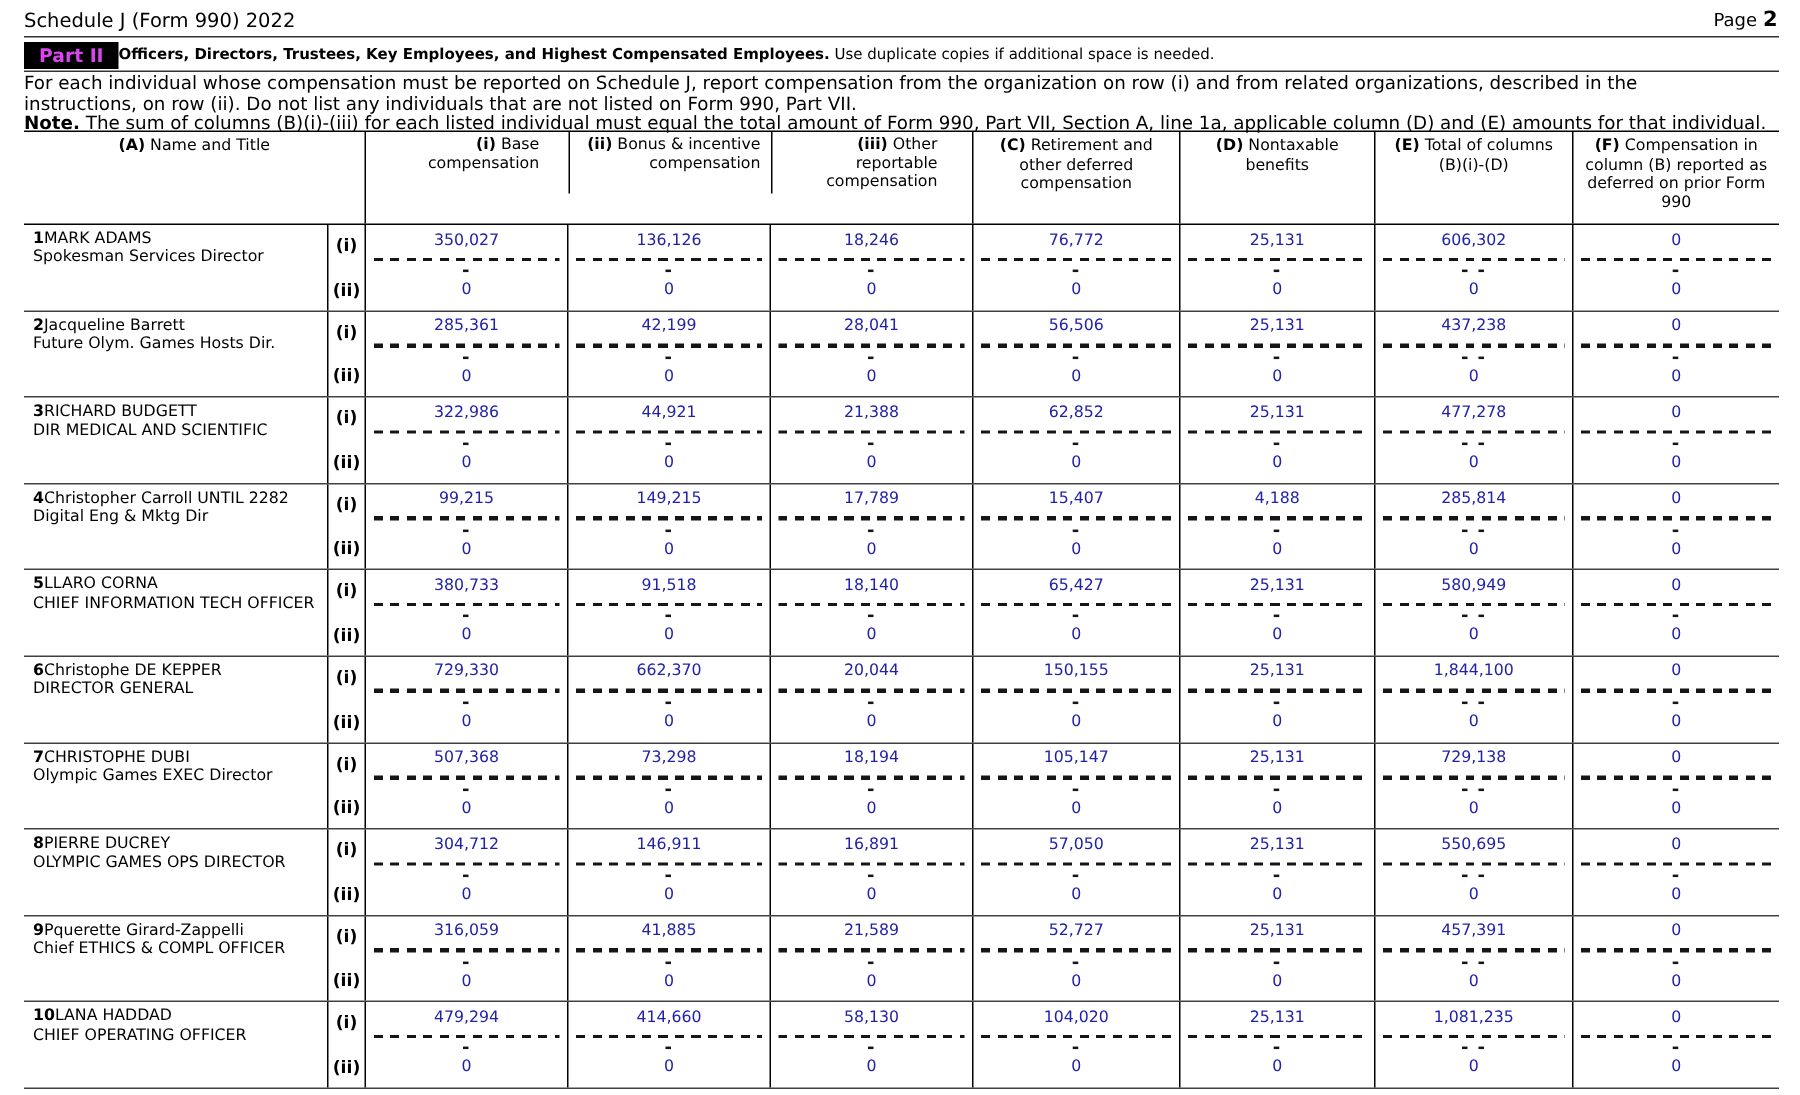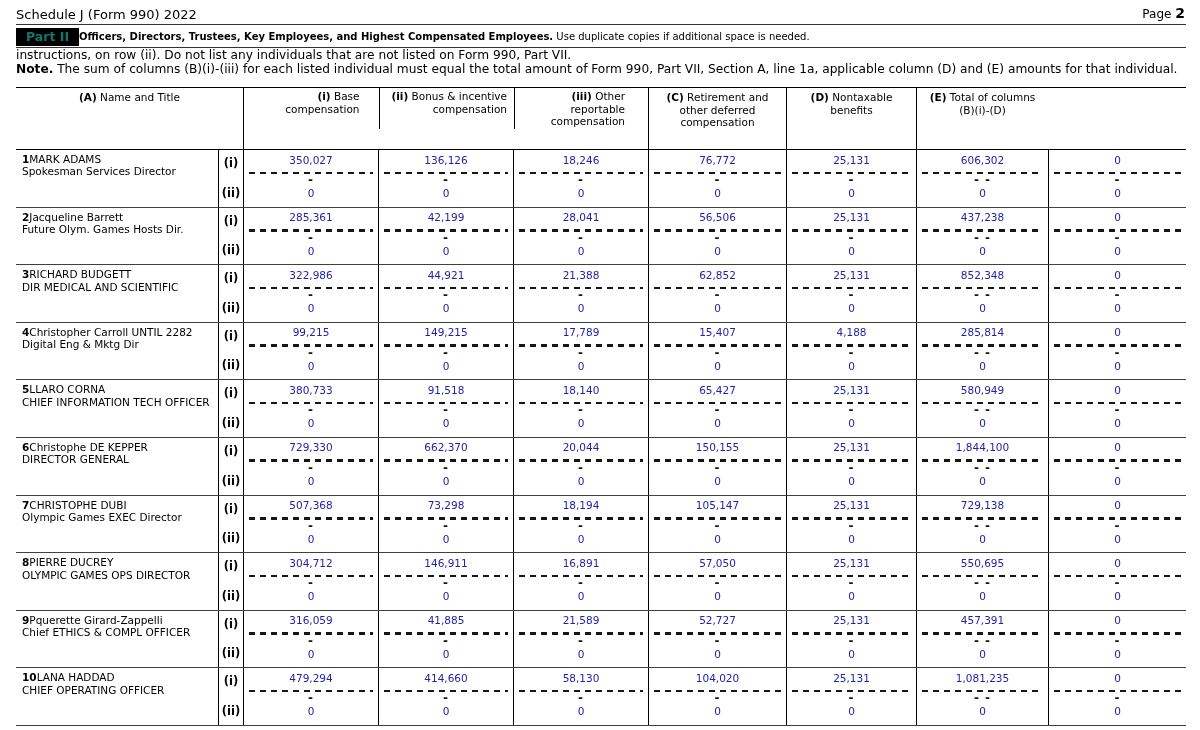--- a/index.html
+++ b/index.html
@@ -5,21 +5,21 @@
   html,body{margin:0;padding:0;background:#fff;}
   body{width:1200px;height:730px;overflow:hidden;position:relative;
        font-family:"DejaVu Sans","Liberation Sans",sans-serif;color:#000;}
   .abs{position:absolute;}
   
   .sched{top:7px;left:16px;font-size:13px;}
   .pageright{top:5px;right:15px;font-size:12px;}
   .pageright b{font-size:14px;}
   .rule1{top:24px;left:16px;width:1170px;height:0;border-top:1.5px solid #333;}
   .partrow{top:28px;left:16px;width:1170px;height:19px;}
-  .partbox{display:inline-block;background:#000;color:#0f766e;font-weight:bold;
+  .partbox{display:inline-block;background:#000;color:#d946ef;font-weight:bold;
            font-size:12.5px;padding:1px 10px 2px 10px;vertical-align:top;}
   .parttitle{font-size:10px;vertical-align:top;line-height:18px;text-align:right;}
   .rule2{top:47px;left:16px;width:1170px;height:0;border-top:1px solid #333;}
   .instr{top:49px;left:16px;width:1178px;font-size:12.2px;line-height:13.6px;}
   
   .tbl{top:87px;left:16px;width:1170px;border-top:1.5px solid #000;}
   .thead{display:grid;grid-template-columns:227px 405px 138px 130px 132px 138px;
          height:61px;border-bottom:1px solid #000;}
   .hc{border-left:1px solid #000;text-align:center;font-size:10.5px;line-height:12.6px;
       padding-top:3px;box-sizing:border-box;}
@@ -50,20 +50,21 @@
 <div class="abs sched">Schedule J (Form 990) 2022</div>
 <div class="abs pageright"><span>Page</span> <b>2</b></div>
 <div class="abs rule1"></div>
 
 <div class="abs partrow">
   <span class="partbox">Part II</span><span class="parttitle"><span class="b">Officers, Directors, Trustees, Key Employees, and Highest Compensated Employees.</span><span> Use duplicate copies if additional space is needed.</span></span>
 </div>
 <div class="abs rule2"></div>
 
 <div class="abs instr">
+  <div>For each individual whose compensation must be reported on Schedule J, report compensation from the organization on row (i) and from related organizations, described in the</div>
   <div>instructions, on row (ii). Do not list any individuals that are not listed on Form 990, Part VII.</div>
   <div><span class="b">Note.</span><span> The sum of columns (B)(i)-(iii) for each listed individual must equal the total amount of Form 990, Part VII, Section A, line 1a, applicable column (D) and (E) amounts for that individual.</span></div>
 </div>
 
 <div class="abs tbl">
   <div class="thead">
     <div class="hc">
         <span class="hw" style="max-width:150px;"><span class="b">(A)</span><span> Name and Title</span></span>
       </div>
     <div class="hc bcell">
@@ -81,20 +82,23 @@
     </div>
     <div class="hc">
         <span class="hw" style="max-width:116px;"><span class="b">(C)</span><span> Retirement and other deferred compensation</span></span>
       </div>
     <div class="hc">
         <span class="hw" style="max-width:98px;"><span class="b">(D)</span><span> Nontaxable benefits</span></span>
       </div>
     <div class="hc">
         <span class="hw" style="max-width:122px;"><span class="b">(E)</span><span> Total of columns (B)(i)-(D)</span></span>
       </div>
+    <div class="hc">
+        <span class="hw" style="max-width:128px;"><span class="b">(F)</span><span> Compensation in column (B) reported as deferred on prior Form 990</span></span>
+      </div>
   </div>
   <div id="tbody">
   <div class="trow">
     <div class="cell namecell">
       <div><span class="b">1</span><span>MARK ADAMS</span></div>
       <div>Spokesman Services Director</div>
     </div>
     <div class="cell lblcell">
       <div>(i)</div>
       <div>(ii)</div>
@@ -229,21 +233,21 @@
       <div class="vmid">-</div>
       <div class="v2">0</div>
     </div>
     <div class="cell vcell">
       <div class="v1">25,131</div>
       <div class="dashrow"></div>
       <div class="vmid">-</div>
       <div class="v2">0</div>
     </div>
     <div class="cell vcell">
-      <div class="v1">852,348</div>
+      <div class="v1">477,278</div>
       <div class="dashrow"></div>
       <div class="vmid">- -</div>
       <div class="v2">0</div>
     </div>
     <div class="cell vcell">
       <div class="v1">0</div>
       <div class="dashrow"></div>
       <div class="vmid">-</div>
       <div class="v2">0</div>
     </div>

